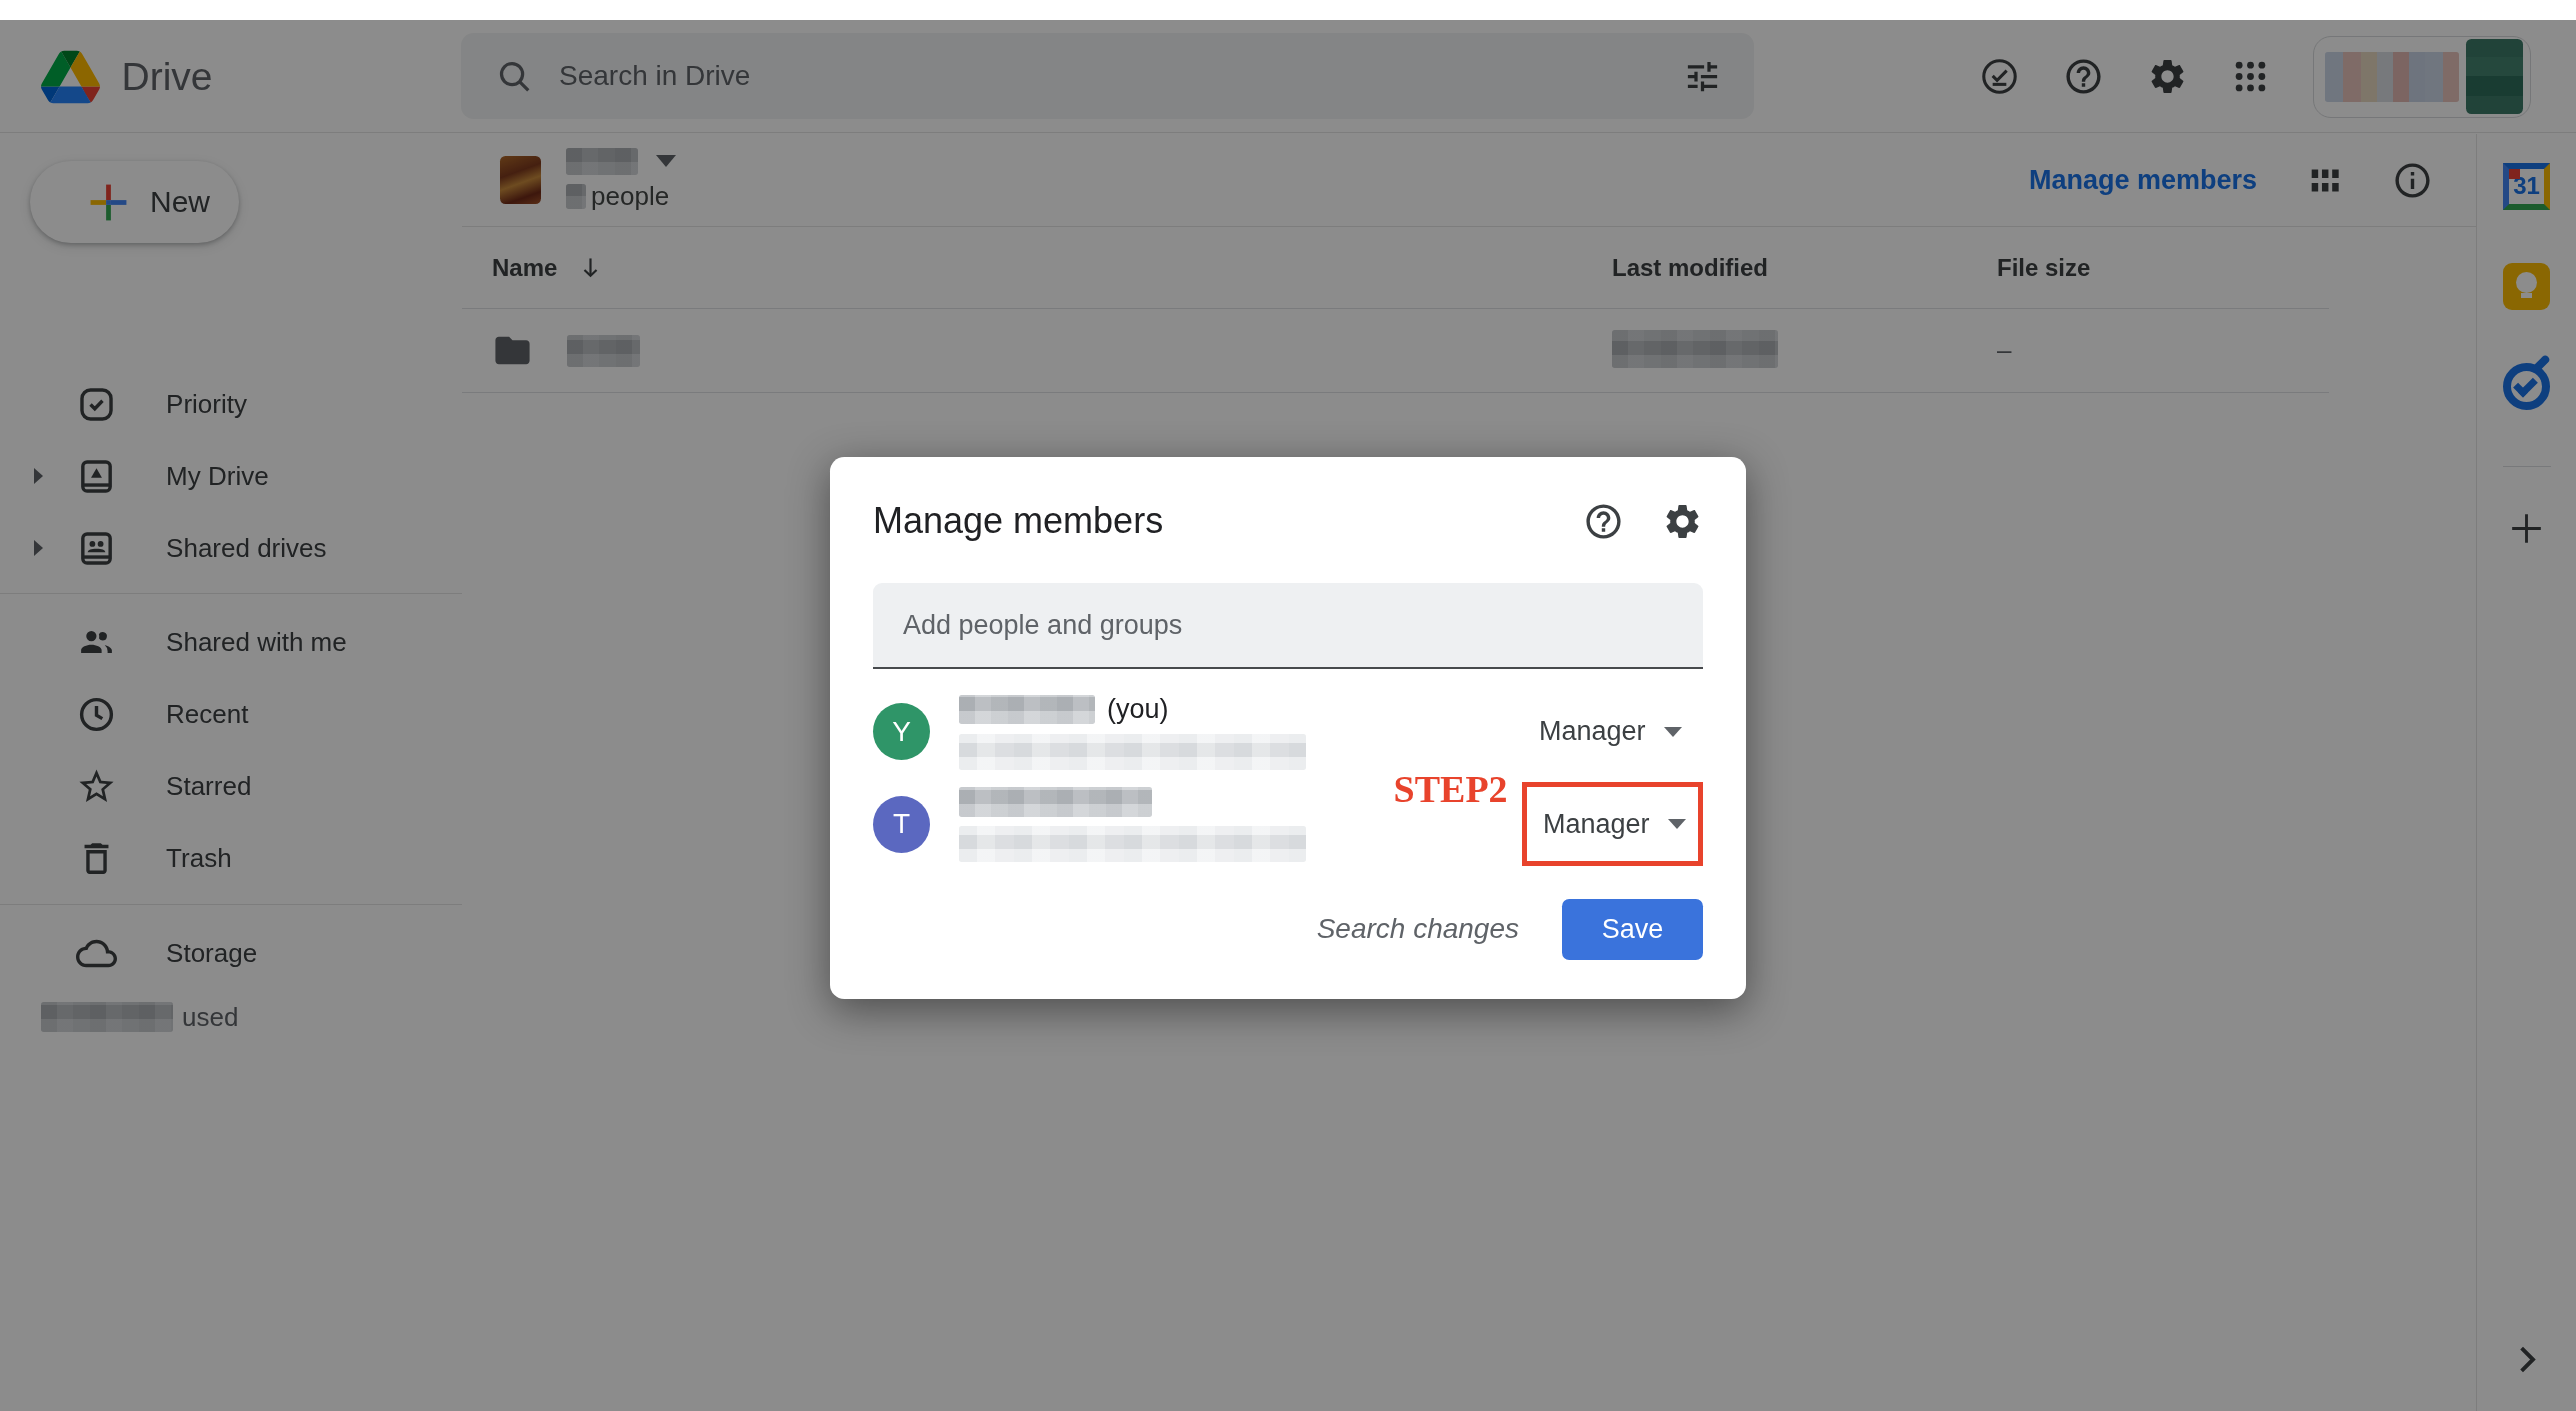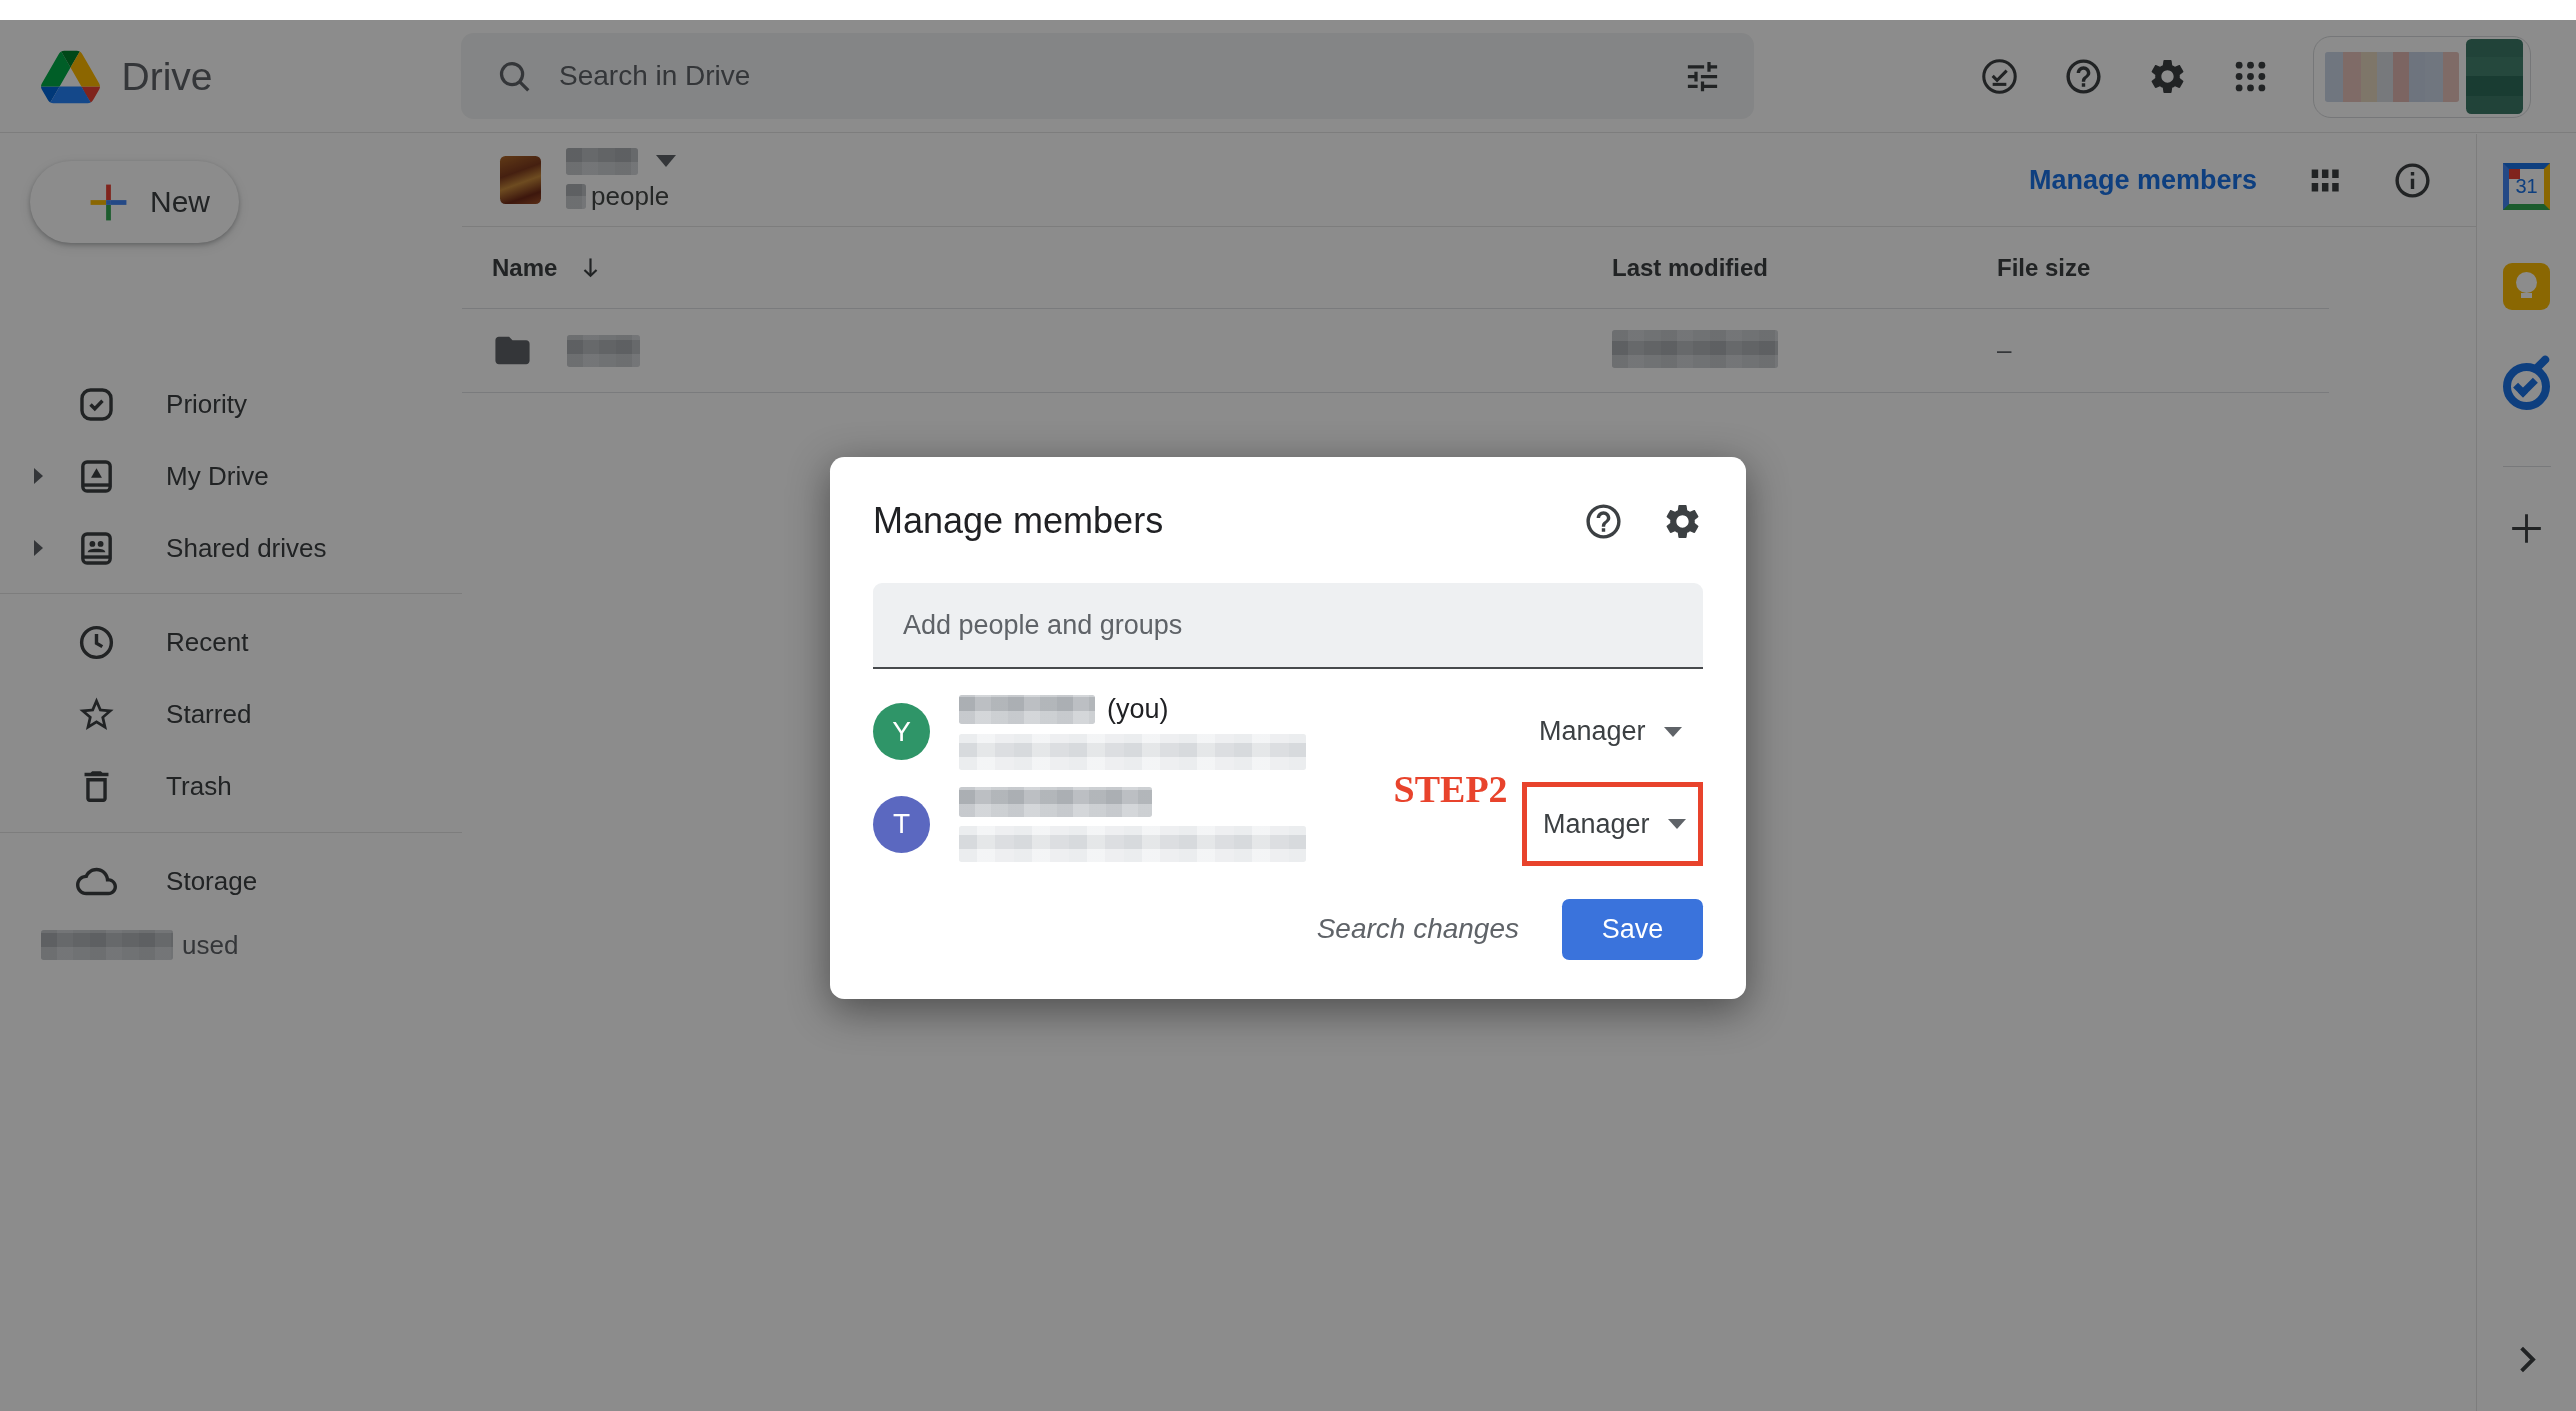--- a/index.html
+++ b/index.html
@@ -70,21 +70,21 @@
       repeating-linear-gradient(90deg,#b4b8bd 0 16px,#c6c9cd 16px 32px,#bcc0c4 32px 49px); }
   .px-light { border-radius:2.7px;
     background-image:repeating-linear-gradient(0deg,rgba(255,255,255,.4) 0 13.4px,rgba(0,0,0,.03) 13.4px 27px),
       repeating-linear-gradient(90deg,#dee1e4 0 18px,#eceef0 18px 36px,#e3e5e8 36px 55px); }
 
   
   .rail { position:absolute; right:0; top:114px; width:100px; bottom:0; background:#fff; border-left:1.8px solid #e3e3e3; z-index:4;
     display:flex; flex-direction:column; align-items:center; padding-top:27px; }
   .rail-btn { width:50px; height:50px; margin-bottom:50px; cursor:pointer; display:flex; align-items:center; justify-content:center; }
   .cal-icon { position:relative; width:47px; height:47px; background:#fff; border:6.3px solid; border-color:#1a73e8 #fbbc04 #34a853 #4285f4; }
-  .cal-icon span { position:absolute; inset:0; display:flex; align-items:center; justify-content:center; font-size:20px; font-weight:normal; color:#1a73e8;text-align:right; }
+  .cal-icon span { position:absolute; inset:0; display:flex; align-items:center; justify-content:center; font-size:24px; font-weight:bold; color:#1a73e8;text-align:right; }
   .cal-red { position:absolute; right:-6.3px; bottom:-6.3px; width:10.7px; height:10.7px; background:#ea4335; }
   .keep-icon { width:47px; height:47px; border-radius:9px; background:#fbbc04; position:relative; }
   .keep-icon::before { content:""; position:absolute; left:12.5px; top:9px; width:21.5px; height:21.5px; border-radius:50%; background:#fff; }
   .keep-icon::after { content:""; position:absolute; left:18px; top:30px; width:10.7px; height:5.4px; background:#fff; }
   .tasks-icon { width:47px; height:47px; border-radius:50%; border:8px solid #1a73e8; position:relative; }
   .tasks-icon::before { content:""; position:absolute; left:3.6px; top:7.2px; width:14.3px; height:7.2px; border-left:7.2px solid #1a73e8; border-bottom:7.2px solid #1a73e8; transform:rotate(-45deg); }
   .tasks-icon::after { content:""; position:absolute; right:-9px; top:-10.7px; width:19.7px; height:8px; background:#1a73e8; border-radius:4.5px; transform:rotate(-45deg); }
   .rail-div { width:48px; border-top:1.8px solid #dadce0; margin:5.4px 0 36px; }
   .plus-thin { width:43px; height:43px; color:#3c4043; }
   .rail-chevron { position:absolute; bottom:32px; width:39px; height:39px; color:#3c4043; cursor:pointer; }
@@ -216,20 +216,28 @@
             <path d="M4 17h16"></path>
           <circle cx="9.6" cy="9.3" r="1.7" fill="currentColor" stroke="none"></circle>
           <circle cx="14.4" cy="9.3" r="1.7" fill="currentColor" stroke="none"></circle>
           <path d="M6.8 14.2c.5-1.4 1.9-2 5.2-2s4.7.6 5.2 2z" fill="currentColor" stroke="none"></path>
         </svg>
         <span class="nav-label">Shared drives</span>
       </div>
       <div class="side-divider"></div>
       <div class="nav-item">
         <span class="expander"></span>
+        <svg class="nav-icon" viewBox="0 0 24 24" fill="currentColor">
+          <path d="M9 11.2a3 3 0 1 0-3-3 3 3 0 0 0 3 3zm0 2.1c-2.8 0-6 1.4-6 3.1v1.8h12v-1.8c0-1.7-3.2-3.1-6-3.1z"></path>
+          <path d="M15.6 10.9a2.5 2.5 0 1 0-2.2-3.7 4.4 4.4 0 0 1 .1 2.5 2.5 2.5 0 0 0 2.1 1.2zm1.2 2.5a4.9 4.9 0 0 1 1.7 3.7v1.1H21v-1.6c0-1.4-2-2.7-4.2-3.2z"></path>
+        </svg>
+        <span class="nav-label">Shared with me</span>
+      </div>
+      <div class="nav-item">
+        <span class="expander"></span>
         <svg class="nav-icon" viewBox="0 0 24 24" fill="none" stroke="currentColor" stroke-width="2">
           <circle cx="12" cy="12" r="8.7"></circle>
             <path d="M12 7v5.4l3.4 2"></path>
         </svg>
         <span class="nav-label">Recent</span>
       </div>
       <div class="nav-item">
         <span class="expander"></span>
         <svg class="nav-icon" viewBox="0 0 24 24" fill="currentColor">
           <path d="M22 9.24l-7.19-.62L12 2 9.19 8.63 2 9.24l5.46 4.73L5.82 21 12 17.27 18.18 21l-1.63-7.03L22 9.24zM12 15.4l-3.76 2.27 1-4.28-3.32-2.88 4.38-.38L12 6.1l1.71 4.04 4.38.38-3.32 2.88 1 4.28L12 15.4z"></path>

